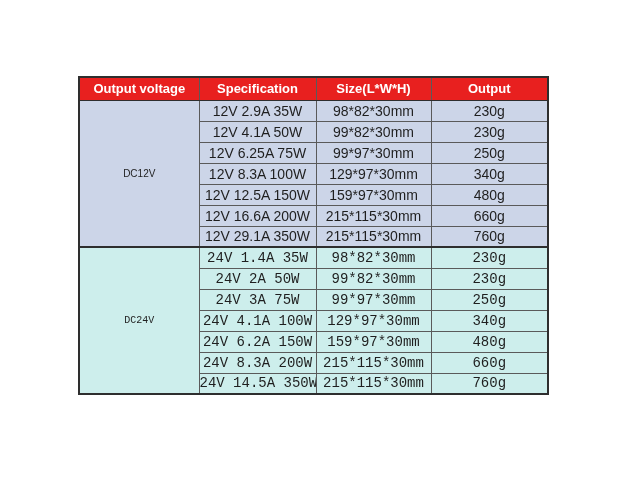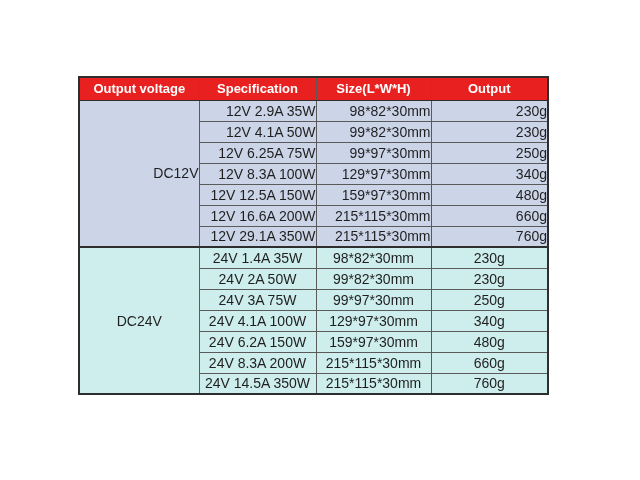--- a/index.html
+++ b/index.html
@@ -40,24 +40,24 @@
     background: var(--header-bg, #e8201f);
     color: var(--header-text, #ffffff);
     font-size: 13px;
     font-weight: bold;
     border-bottom: 1px solid var(--outer-border, #2e2e2e);
   }
   .spec-table td {
     font-size: 14px;
     color: var(--text, #1f1f1f);
   }
-  tr.sec0 td { background: var(--section-bg-0, #ccd5e8); text-align: right; }
-  tr.sec1 td { background: var(--section-bg-1, #cdeeec); }
+  tr.sec0 td { background: var(--section-bg-0, #ccd5e8); }
+  tr.sec1 td { background: var(--section-bg-1, #cdeeec); font-family: Liberation Mono, monospace; }
   tr.section-start td { border-top: 2px solid var(--outer-border, #2e2e2e); }
-  td.voltage-cell { font-size: 14px; }
+  td.voltage-cell { font-size: 10px; }
 </style>
 </head>
 <body>
 
 <div class="canvas">
   <table class="spec-table">
     <colgroup>
       <col style="width:120px">
         <col style="width:117px">
         <col style="width:115px">

